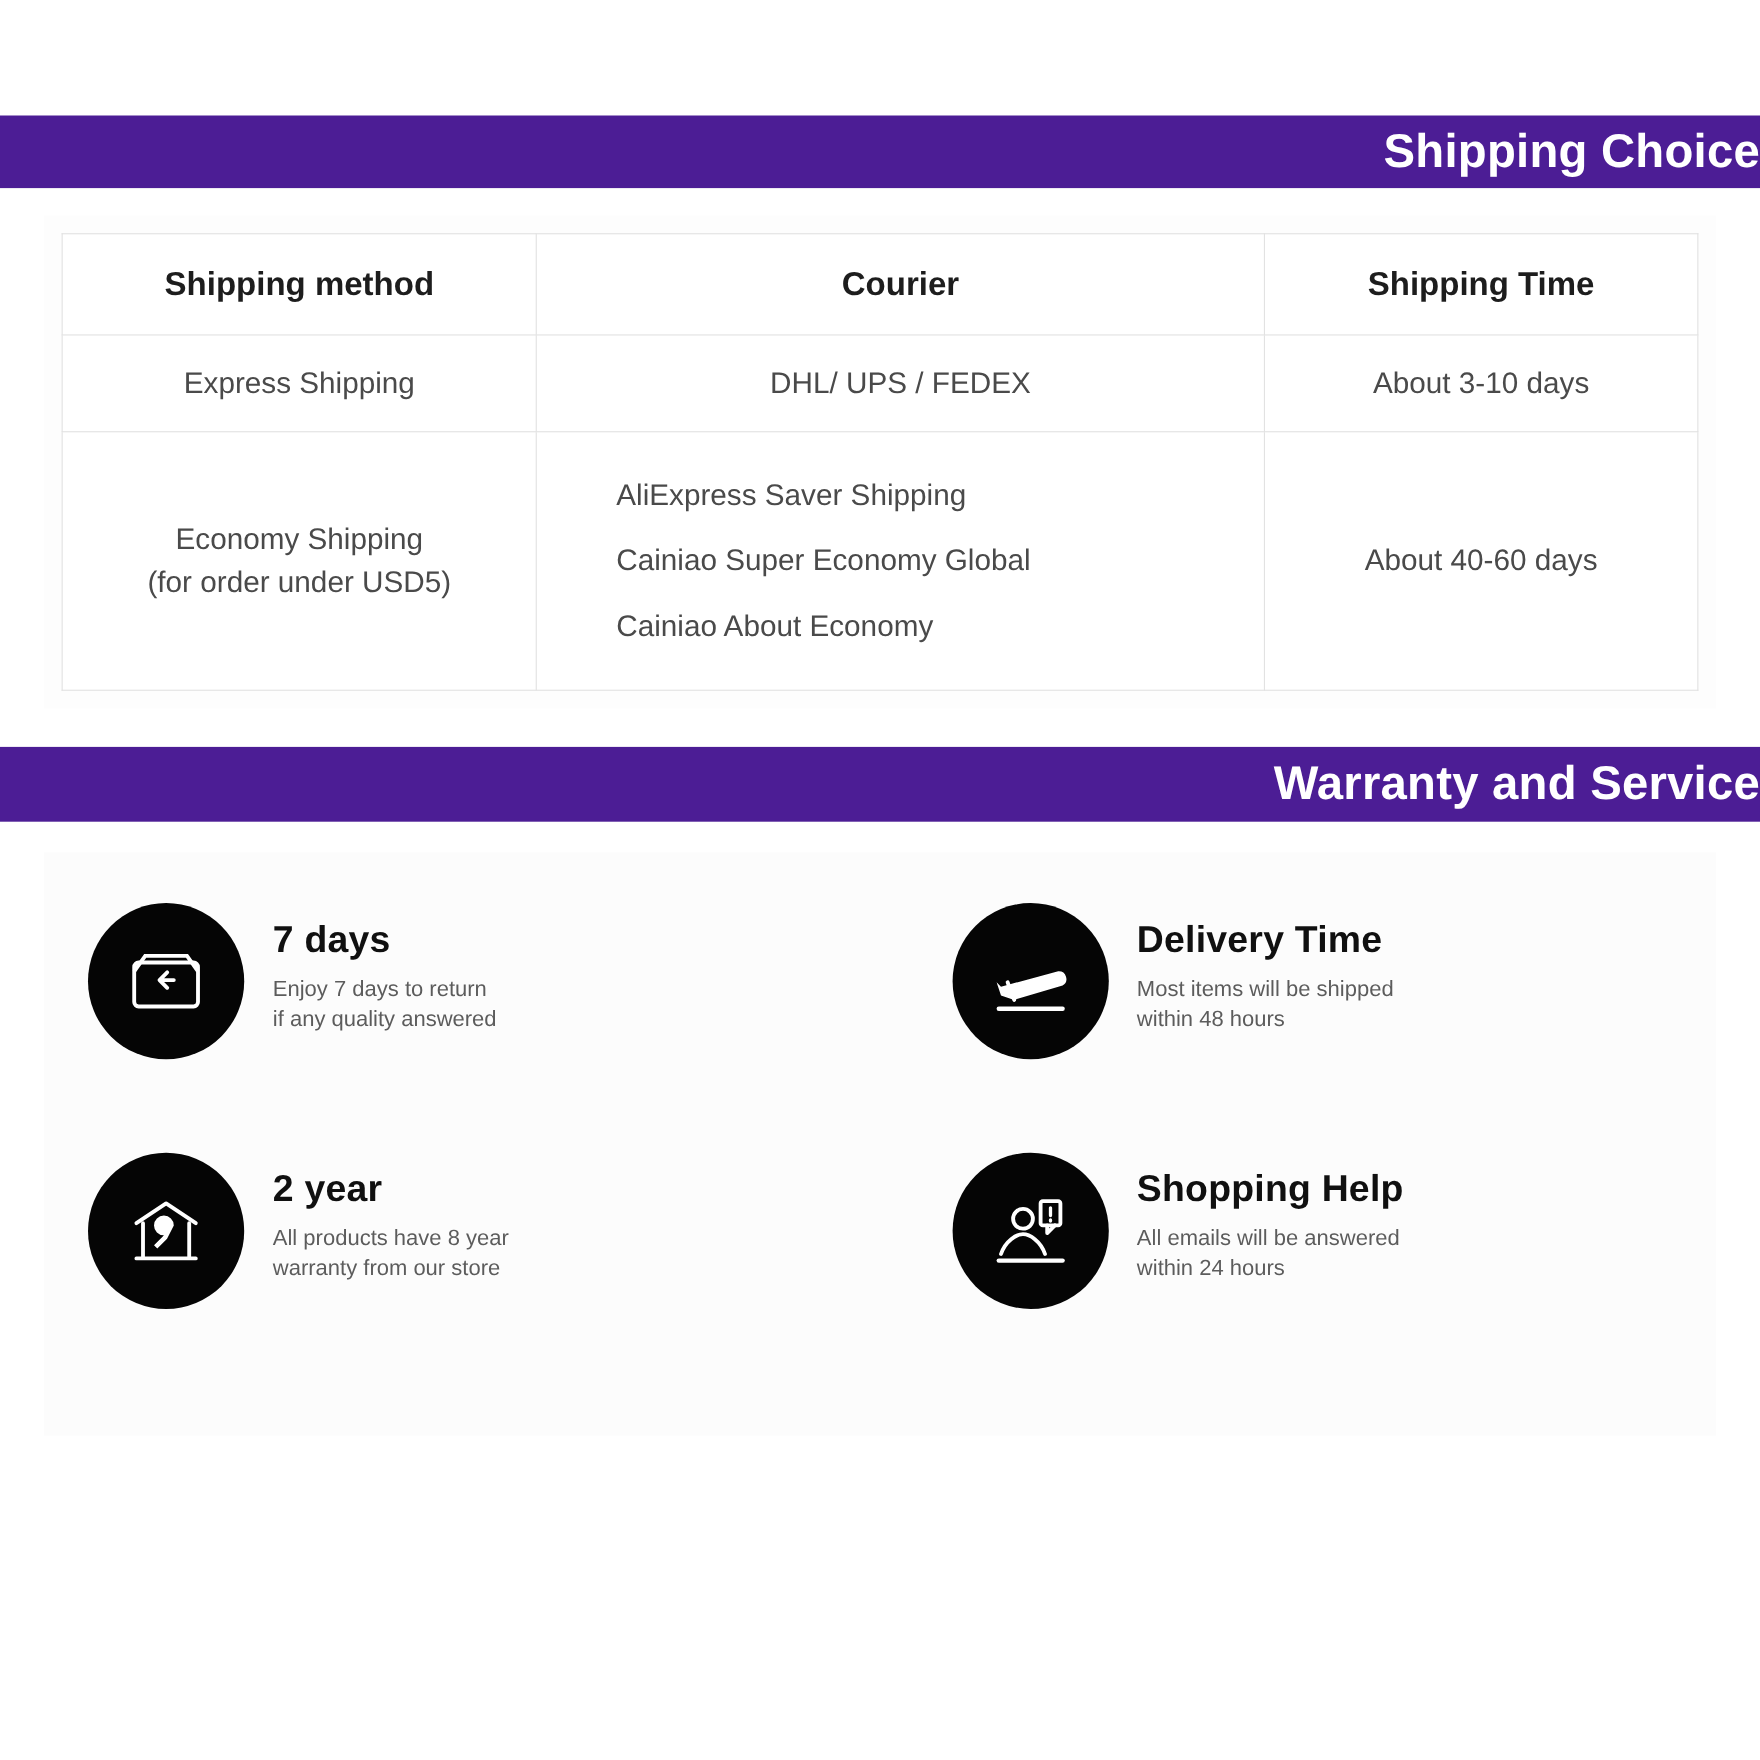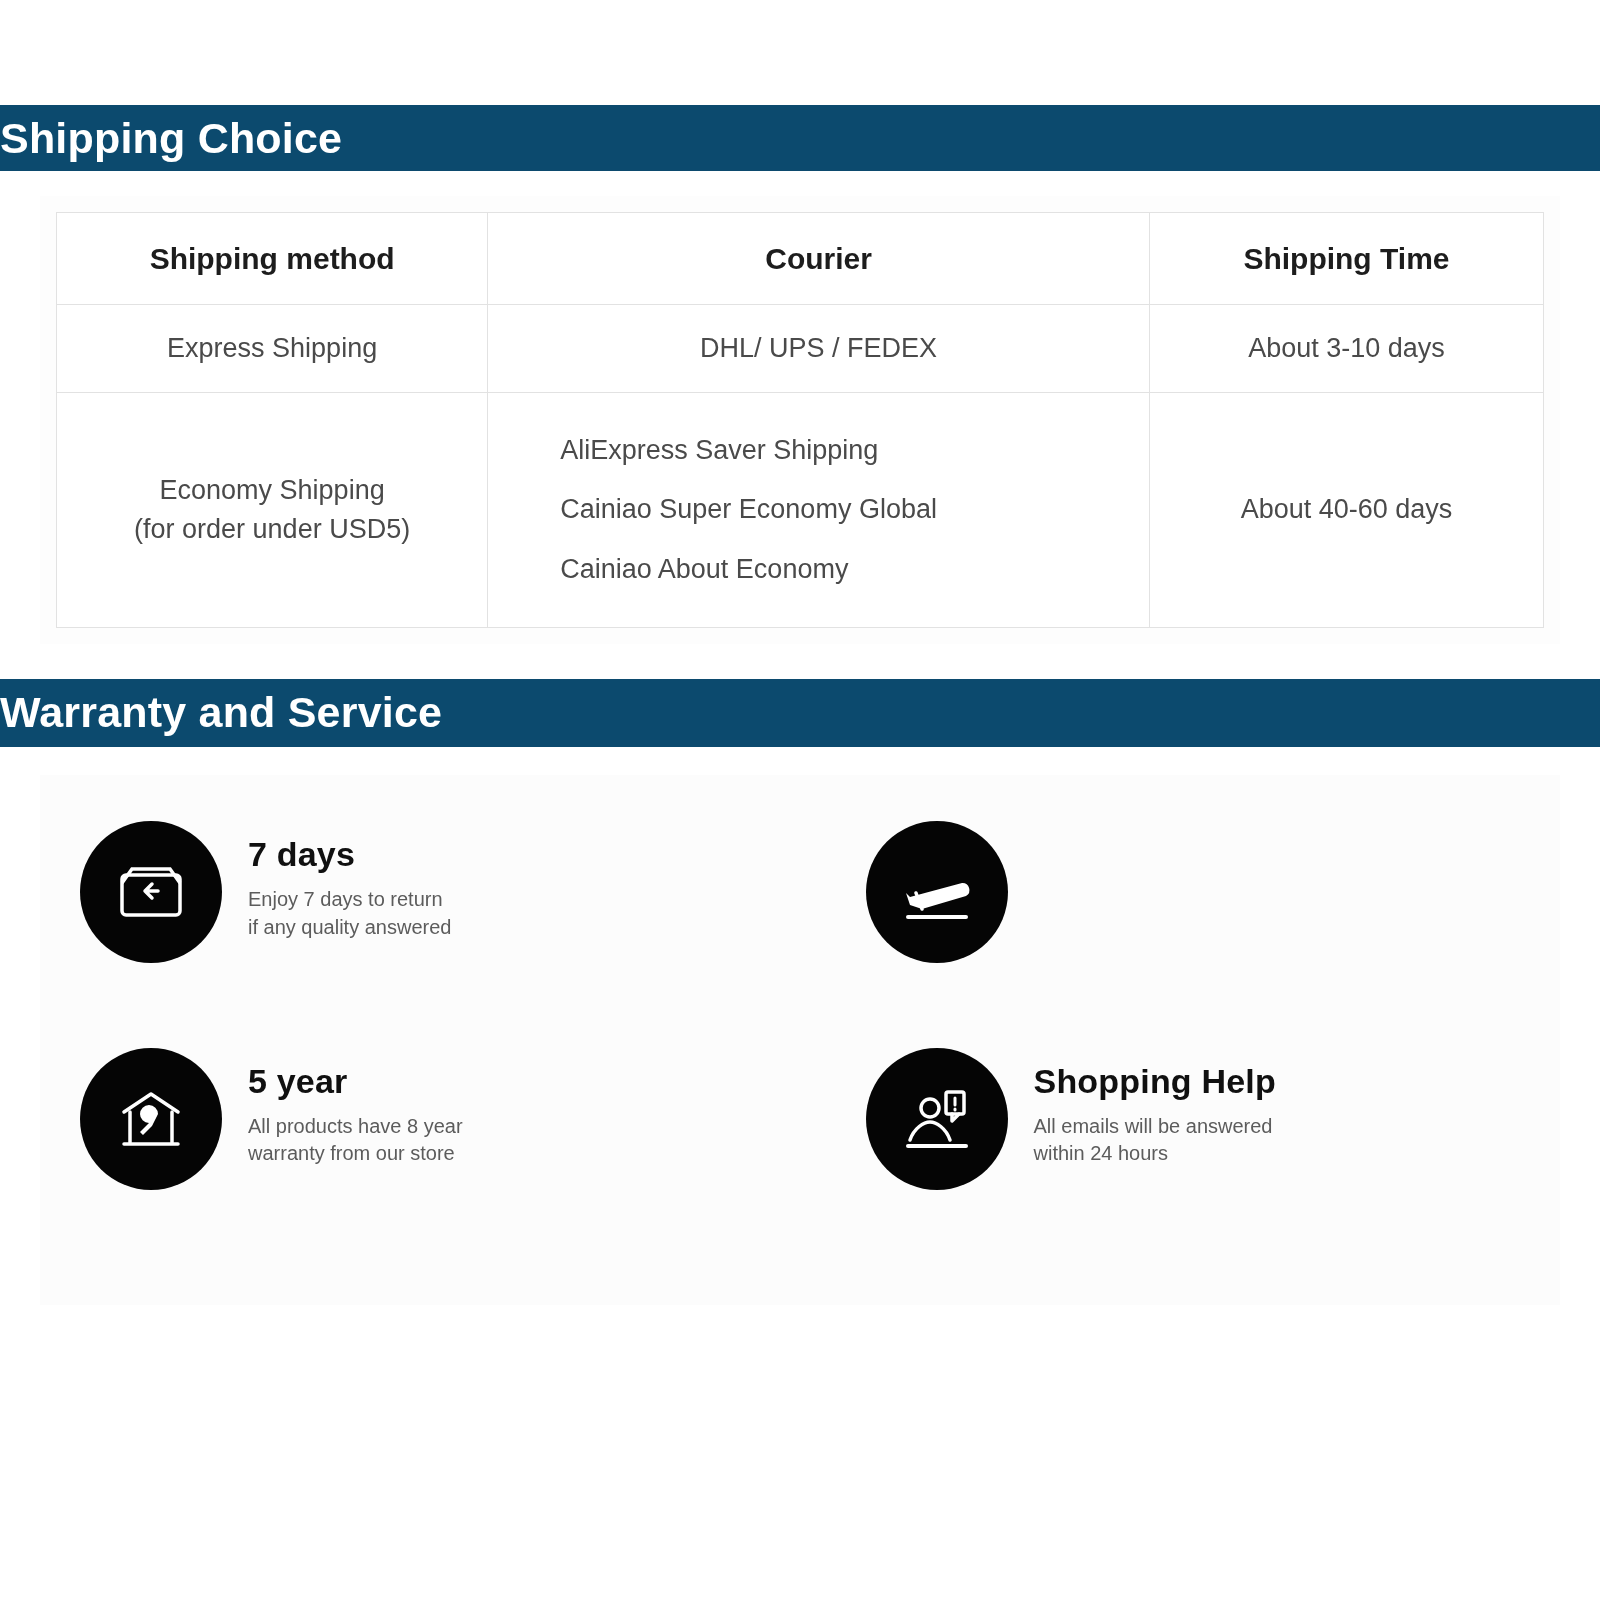--- a/index.html
+++ b/index.html
@@ -15,23 +15,23 @@
 
   .page {
     width: 1600px;
     height: 1600px;
     position: relative;
   }
 
   
   .banner {
     width: 100%;
-    background: #0c4a6e;
+    background: #4c1d95;
     color: #ffffff;
-    text-align: left;
+    text-align: right;
     font-weight: bold;
     letter-spacing: 0.2px;
   }
   .banner-shipping {
     height: 66px;
     line-height: 66px;
     font-size: 43px;
     margin-top: 105px;
   }
   .banner-warranty {
@@ -207,32 +207,39 @@
       </div>
 
       <div class="feature indent">
         <div class="circle">
           <svg width="90" height="90" viewBox="0 0 90 90" fill="none" stroke="#ffffff" stroke-width="3.5" stroke-linecap="round" stroke-linejoin="round">
             <path d="M18 50 L70 36 a7 7 0 0 1 4 13 L30 62 L18 58 L14 46 Z" fill="#ffffff" stroke="none"></path>
             <path d="M30 62 L24 46"></path>
             <path d="M16 70 H74" stroke-width="4"></path>
           </svg>
         </div>
+        <div class="feature-text">
+          <div class="feature-title">Delivery Time</div>
+          <div class="feature-desc">
+            <span>Most items will be shipped</span>
+            <span>within 48 hours</span>
+          </div>
+        </div>
       </div>
 
       <div class="feature">
         <div class="circle">
           <svg width="86" height="86" viewBox="0 0 86 86" fill="none" stroke="#ffffff" stroke-width="3.5" stroke-linecap="round" stroke-linejoin="round">
             <path d="M16 36 L43 18 L70 36"></path>
             <path d="M22 36 V66 M64 36 V66 M16 68 H70"></path>
             <path d="M50 38 a9 9 0 1 0 -9 9 l-1 1 -8 8 3 3 8 -8 1 -1" fill="#ffffff" stroke="none"></path>
           </svg>
         </div>
         <div class="feature-text">
-          <div class="feature-title">5 year</div>
+          <div class="feature-title">2 year</div>
           <div class="feature-desc">
             <span>All products have 8 year</span>
             <span>warranty from our store</span>
           </div>
         </div>
       </div>
 
       <div class="feature indent">
         <div class="circle">
           <svg width="86" height="86" viewBox="0 0 86 86" fill="none" stroke="#ffffff" stroke-width="3.5" stroke-linecap="round" stroke-linejoin="round">

